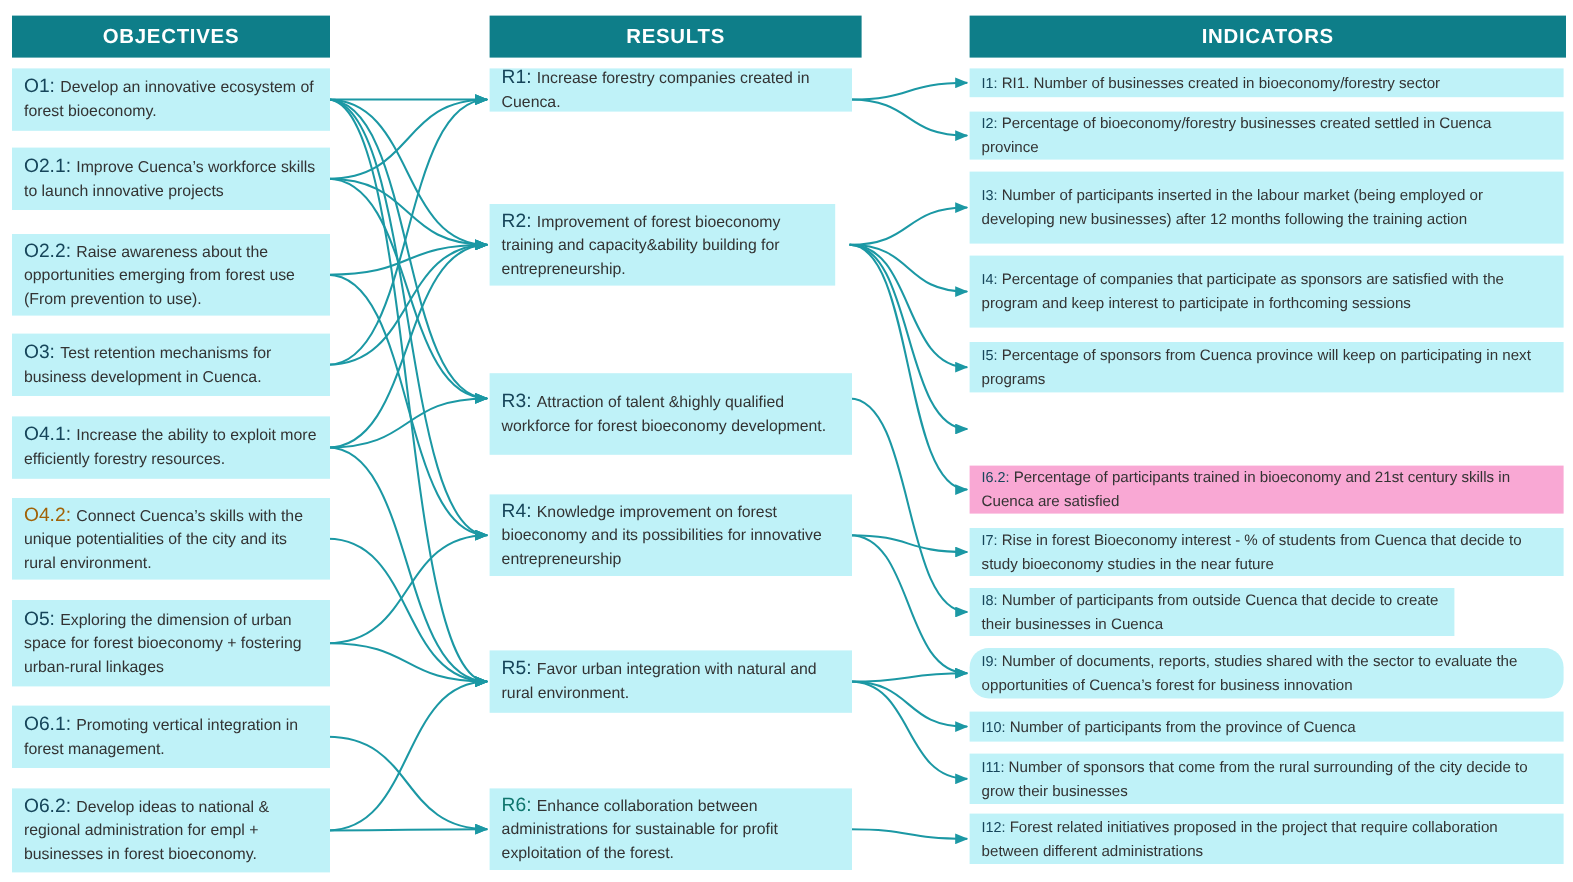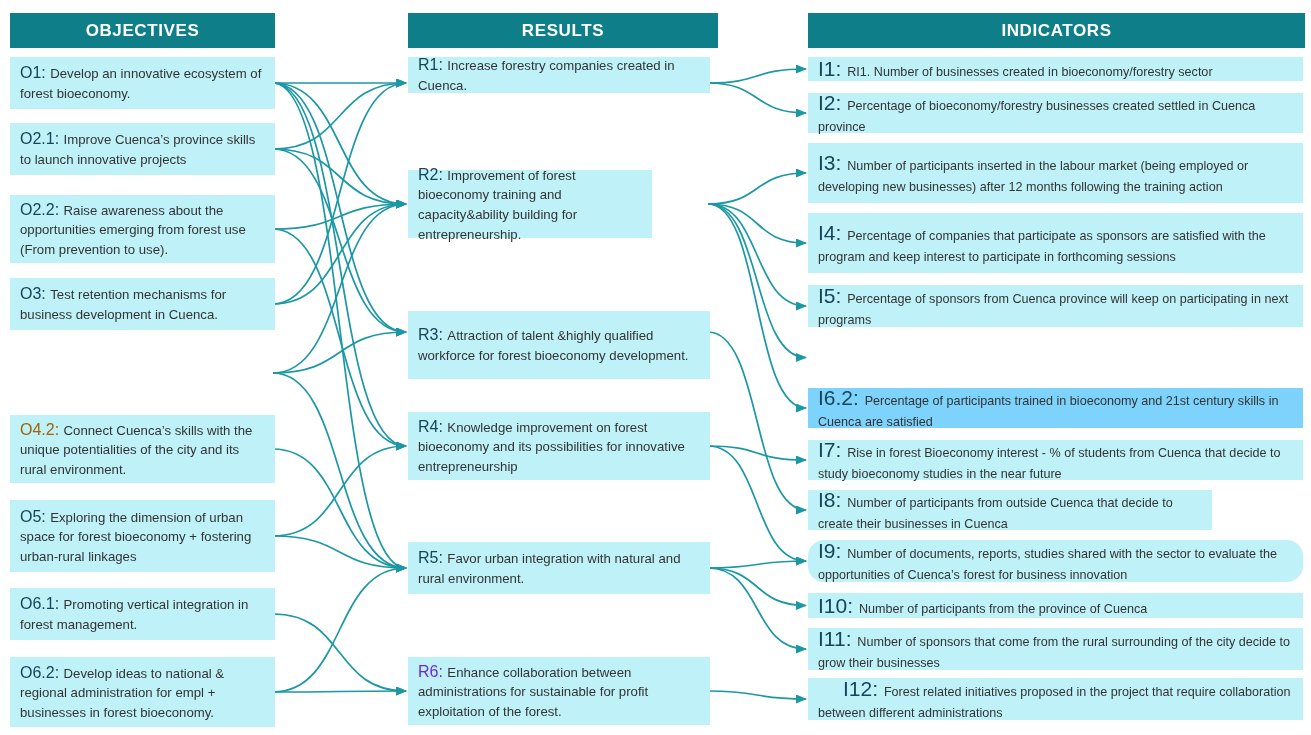--- a/index.html
+++ b/index.html
@@ -5,21 +5,21 @@
   html,body{margin:0;padding:0;background:#ffffff;}
   #stage{position:relative;width:1311px;height:735px;background:#ffffff;overflow:hidden;
          font-family:"Liberation Sans", sans-serif;}
   .hdr{position:absolute;display:flex;align-items:center;justify-content:center;
        font-weight:bold;font-size:17px;letter-spacing:.6px;color:#fff;}
   .box{position:absolute;box-sizing:border-box;display:flex;flex-direction:column;
        justify-content:center;padding:4px 10px;line-height:1.22;}
   .box p{margin:0;}
   .pfx{font-size:16px;font-weight:500;}
   .btxt{font-size:13.2px;font-weight:400;}
-  .col-ind .pfx{font-size:21px;}
+  .col-ind .pfx{font-size:12px;}
   .col-ind .btxt{font-size:12.6px;}
   svg#wires{position:absolute;left:0;top:0;z-index:0;}
   .box,.hdr{z-index:1;}
 </style>
 </head>
 <body>
 
 <div id="stage">
   <svg id="wires" width="1311" height="735">
       <defs>
@@ -63,87 +63,90 @@
       <path d="M 708 568 C 761.9 568, 752.1 649, 806 649" fill="none" stroke="#1b98a4" stroke-width="1.7" marker-end="url(#arw)"></path>
       <path d="M 708 691 C 761.9 691, 752.1 699, 806 699" fill="none" stroke="#1b98a4" stroke-width="1.7" marker-end="url(#arw)"></path>
     </svg>
   <div class="hdr" id="hdr-obj" style="left: 10px; top: 13px; width: 265px; height: 35px; background: rgb(14, 126, 137); color: rgb(255, 255, 255);">OBJECTIVES</div>
   <div class="hdr" id="hdr-ind" style="left: 808px; top: 13px; width: 497px; height: 35px; background: rgb(14, 126, 137); color: rgb(255, 255, 255);">INDICATORS</div>
   <div class="hdr" id="hdr-res" style="left: 408px; top: 13px; width: 310px; height: 35px; background: rgb(14, 126, 137); color: rgb(255, 255, 255);">RESULTS</div>
 <div class="box col-obj" style="left: 10px; top: 57px; width: 265px; height: 52px; background: rgb(191, 242, 248);">
       <p><span class="pfx" style="color: rgb(22, 69, 90);">O1: </span><span class="btxt" style="color: rgb(51, 51, 51);">Develop an innovative ecosystem of forest bioeconomy.</span></p>
     </div>
     <div class="box col-obj" style="left: 10px; top: 123px; width: 265px; height: 52px; background: rgb(191, 242, 248);">
-      <p><span class="pfx" style="color: rgb(22, 69, 90);">O2.1: </span><span class="btxt" style="color: rgb(51, 51, 51);">Improve Cuenca’s province skills to launch innovative projects</span></p>
+      <p><span class="pfx" style="color: rgb(22, 69, 90);">O2.1: </span><span class="btxt" style="color: rgb(51, 51, 51);">Improve Cuenca’s workforce skills to launch innovative projects</span></p>
     </div>
     <div class="box col-obj" style="left: 10px; top: 195px; width: 265px; height: 68px; background: rgb(191, 242, 248);">
       <p><span class="pfx" style="color: rgb(22, 69, 90);">O2.2: </span><span class="btxt" style="color: rgb(51, 51, 51);">Raise awareness about the opportunities emerging from forest use (From prevention to use).</span></p>
     </div>
     <div class="box col-obj" style="left: 10px; top: 278px; width: 265px; height: 52px; background: rgb(191, 242, 248);">
       <p><span class="pfx" style="color: rgb(22, 69, 90);">O3: </span><span class="btxt" style="color: rgb(51, 51, 51);">Test retention mechanisms for business development in Cuenca.</span></p>
+    </div>
+    <div class="box col-obj" style="left: 10px; top: 347px; width: 265px; height: 52px; background: rgb(191, 242, 248);">
+      <p><span class="pfx" style="color: rgb(22, 69, 90);">O4.1: </span><span class="btxt" style="color: rgb(51, 51, 51);">Increase the ability to exploit more efficiently forestry resources.</span></p>
     </div>
     <div class="box col-obj" style="left: 10px; top: 415px; width: 265px; height: 68px; background: rgb(191, 242, 248);">
       <p><span class="pfx" style="color: #a16207;">O4.2: </span><span class="btxt" style="color: rgb(51, 51, 51);">Connect Cuenca’s skills with the unique potentialities of the city and its rural environment.</span></p>
     </div>
     <div class="box col-obj" style="left: 10px; top: 500px; width: 265px; height: 72px; background: rgb(191, 242, 248);">
       <p><span class="pfx" style="color: rgb(22, 69, 90);">O5: </span><span class="btxt" style="color: rgb(51, 51, 51);">Exploring the dimension of urban space for forest bioeconomy + fostering urban-rural linkages</span></p>
     </div>
     <div class="box col-obj" style="left: 10px; top: 588px; width: 265px; height: 52px; background: rgb(191, 242, 248);">
       <p><span class="pfx" style="color: rgb(22, 69, 90);">O6.1: </span><span class="btxt" style="color: rgb(51, 51, 51);">Promoting vertical integration in forest management.</span></p>
     </div>
     <div class="box col-obj" style="left: 10px; top: 657px; width: 265px; height: 70px; background: rgb(191, 242, 248);">
       <p><span class="pfx" style="color: rgb(22, 69, 90);">O6.2: </span><span class="btxt" style="color: rgb(51, 51, 51);">Develop ideas to national &amp; regional administration for empl + businesses in forest bioeconomy.</span></p>
     </div>
     <div class="box col-res" style="left: 408px; top: 57px; width: 302px; height: 36px; background: rgb(191, 242, 248);">
       <p><span class="pfx" style="color: rgb(22, 69, 90);">R1: </span><span class="btxt" style="color: rgb(51, 51, 51);">Increase forestry companies created in Cuenca.</span></p>
     </div>
-    <div class="box col-res" style="left: 408px; top: 170px; width: 244px; height: 68px; background: rgb(191, 242, 248);">
+    <div class="box col-res" style="left: 408px; top: 170px; width: 288px; height: 68px; background: rgb(191, 242, 248);">
       <p><span class="pfx" style="color: rgb(22, 69, 90);">R2: </span><span class="btxt" style="color: rgb(51, 51, 51);">Improvement of forest bioeconomy training and capacity&amp;ability building for entrepreneurship.</span></p>
     </div>
     <div class="box col-res" style="left: 408px; top: 311px; width: 302px; height: 68px; background: rgb(191, 242, 248);">
       <p><span class="pfx" style="color: rgb(22, 69, 90);">R3: </span><span class="btxt" style="color: rgb(51, 51, 51);">Attraction of talent &amp;highly qualified workforce for forest bioeconomy development.</span></p>
     </div>
     <div class="box col-res" style="left: 408px; top: 412px; width: 302px; height: 68px; background: rgb(191, 242, 248);">
       <p><span class="pfx" style="color: rgb(22, 69, 90);">R4: </span><span class="btxt" style="color: rgb(51, 51, 51);">Knowledge improvement on forest bioeconomy and its possibilities for innovative entrepreneurship</span></p>
     </div>
     <div class="box col-res" style="left: 408px; top: 542px; width: 302px; height: 52px; background: rgb(191, 242, 248);">
       <p><span class="pfx" style="color: rgb(22, 69, 90);">R5: </span><span class="btxt" style="color: rgb(51, 51, 51);">Favor urban integration with natural and rural environment.</span></p>
     </div>
     <div class="box col-res" style="left: 408px; top: 657px; width: 302px; height: 68px; background: rgb(191, 242, 248);">
-      <p><span class="pfx" style="color: #6d28d9;">R6: </span><span class="btxt" style="color: rgb(51, 51, 51);">Enhance collaboration between administrations for sustainable for profit exploitation of the forest.</span></p>
+      <p><span class="pfx" style="color: #0f766e;">R6: </span><span class="btxt" style="color: rgb(51, 51, 51);">Enhance collaboration between administrations for sustainable for profit exploitation of the forest.</span></p>
     </div>
     <div class="box col-ind" style="left: 808px; top: 57px; width: 495px; height: 24px; background: rgb(191, 242, 248);">
       <p><span class="pfx" style="color: rgb(22, 69, 90);">I1: </span><span class="btxt" style="color: rgb(51, 51, 51);">RI1. Number of businesses created in bioeconomy/forestry sector</span></p>
     </div>
     <div class="box col-ind" style="left: 808px; top: 93px; width: 495px; height: 40px; background: rgb(191, 242, 248);">
       <p><span class="pfx" style="color: rgb(22, 69, 90);">I2: </span><span class="btxt" style="color: rgb(51, 51, 51);">Percentage of bioeconomy/forestry businesses created settled in Cuenca province</span></p>
     </div>
     <div class="box col-ind" style="left: 808px; top: 143px; width: 495px; height: 60px; background: rgb(191, 242, 248);">
       <p><span class="pfx" style="color: rgb(22, 69, 90);">I3: </span><span class="btxt" style="color: rgb(51, 51, 51);">Number of participants inserted in the labour market (being employed or developing new businesses) after 12 months following the training action</span></p>
     </div>
     <div class="box col-ind" style="left: 808px; top: 213px; width: 495px; height: 60px; background: rgb(191, 242, 248);">
       <p><span class="pfx" style="color: rgb(22, 69, 90);">I4: </span><span class="btxt" style="color: rgb(51, 51, 51);">Percentage of companies that participate as sponsors are satisfied with the program and keep interest to participate in forthcoming sessions</span></p>
     </div>
     <div class="box col-ind" style="left: 808px; top: 285px; width: 495px; height: 42px; background: rgb(191, 242, 248);">
       <p><span class="pfx" style="color: rgb(22, 69, 90);">I5: </span><span class="btxt" style="color: rgb(51, 51, 51);">Percentage of sponsors from Cuenca province will keep on participating in next programs</span></p>
     </div>
-    <div class="box col-ind" style="left: 808px; top: 388px; width: 495px; height: 40px; background: #7dd3fc;">
+    <div class="box col-ind" style="left: 808px; top: 388px; width: 495px; height: 40px; background: #f9a8d4;">
       <p><span class="pfx" style="color: rgb(22, 69, 90);">I6.2: </span><span class="btxt" style="color: rgb(51, 51, 51);">Percentage of participants trained in bioeconomy and 21st century skills in Cuenca are satisfied</span></p>
     </div>
     <div class="box col-ind" style="left: 808px; top: 440px; width: 495px; height: 40px; background: rgb(191, 242, 248);">
       <p><span class="pfx" style="color: rgb(22, 69, 90);">I7: </span><span class="btxt" style="color: rgb(51, 51, 51);">Rise in forest Bioeconomy interest - % of students from Cuenca that decide to study bioeconomy studies in the near future</span></p>
     </div>
     <div class="box col-ind" style="left: 808px; top: 490px; width: 404px; height: 40px; background: rgb(191, 242, 248);">
       <p><span class="pfx" style="color: rgb(22, 69, 90);">I8: </span><span class="btxt" style="color: rgb(51, 51, 51);">Number of participants from outside Cuenca that decide to create their businesses in Cuenca</span></p>
     </div>
     <div class="box col-ind" style="left: 808px; top: 540px; width: 495px; height: 42px; background: rgb(191, 242, 248); border-radius: 16px;">
       <p><span class="pfx" style="color: rgb(22, 69, 90);">I9: </span><span class="btxt" style="color: rgb(51, 51, 51);">Number of documents, reports, studies shared with the sector to evaluate the opportunities of Cuenca’s forest for business innovation</span></p>
     </div>
     <div class="box col-ind" style="left: 808px; top: 593px; width: 495px; height: 25px; background: rgb(191, 242, 248);">
       <p><span class="pfx" style="color: rgb(22, 69, 90);">I10: </span><span class="btxt" style="color: rgb(51, 51, 51);">Number of participants from the province of Cuenca</span></p>
     </div>
     <div class="box col-ind" style="left: 808px; top: 628px; width: 495px; height: 42px; background: rgb(191, 242, 248);">
       <p><span class="pfx" style="color: rgb(22, 69, 90);">I11: </span><span class="btxt" style="color: rgb(51, 51, 51);">Number of sponsors that come from the rural surrounding of the city decide to grow their businesses</span></p>
     </div>
     <div class="box col-ind" style="left: 808px; top: 678px; width: 495px; height: 42px; background: rgb(191, 242, 248);">
-      <p><span class="pfx" style="color: rgb(22, 69, 90); margin-left: 25px;">I12: </span><span class="btxt" style="color: rgb(51, 51, 51);">Forest related initiatives proposed in the project that require collaboration between different administrations</span></p>
+      <p><span class="pfx" style="color: rgb(22, 69, 90);">I12: </span><span class="btxt" style="color: rgb(51, 51, 51);">Forest related initiatives proposed in the project that require collaboration between different administrations</span></p>
     </div>
   </div>
 
 </body></html>

